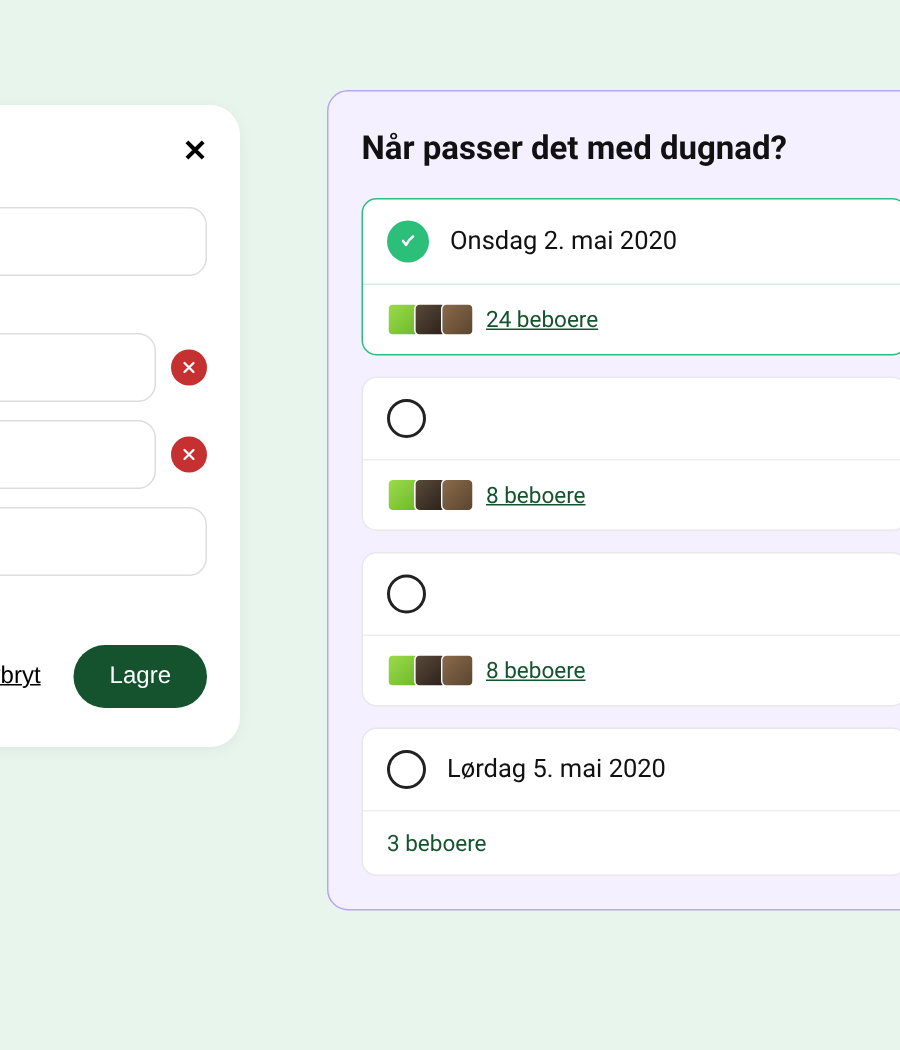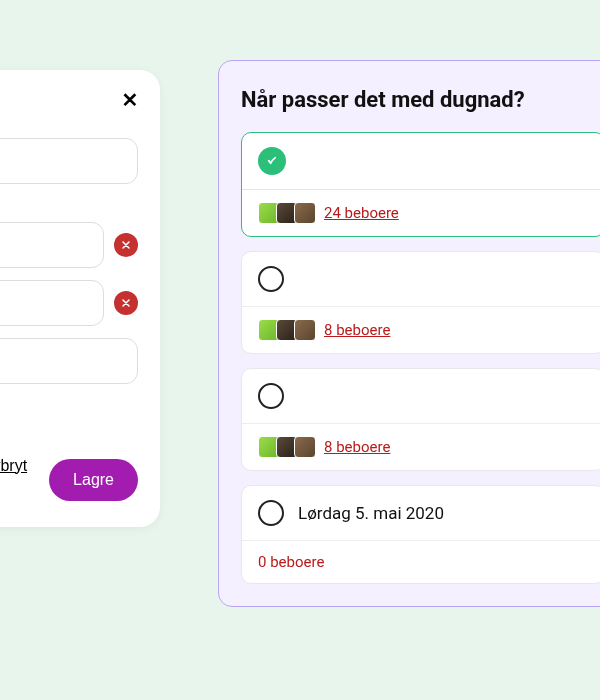--- a/index.html
+++ b/index.html
@@ -81,29 +81,28 @@
   }
   .btn-cancel {
     background: none;
     border: none;
     font-size: 16px;
     text-decoration: underline;
     cursor: pointer;
     color: #000;
   }
   .btn-save {
-    background: #a21caf;
+    background: #14532d;
     color: #fff;
     border: none;
     border-radius: 999px;
     padding: 12px 24px;
     font-size: 16px;
     font-weight: 500;
     cursor: pointer;
-    margin-top: 29px;
   }
 
   
   .poll-panel {
     position: absolute;
     left: 218px;
     top: 60px;
     width: 410px;
     background: #f4f0ff;
     border: 1.5px solid #b8a5f5;
@@ -175,21 +174,21 @@
     height: 22px;
     border-radius: 4px;
     margin-right: -4px;
     border: 1.5px solid #fff;
   }
   .avatar:nth-child(1){ background: linear-gradient(135deg,#9cdb4a,#6cb82a); }
   .avatar:nth-child(2){ background: linear-gradient(135deg,#5a4a3a,#2a2018); }
   .avatar:nth-child(3){ background: linear-gradient(135deg,#8a6a4a,#5a4530); }
   .respondent-count {
     font-size: 15px;
-    color: #b91c1c;
+    color: #14532d;
     text-decoration: underline;
     cursor: pointer;
   }
   .respondents-row.empty .respondent-count {
     text-decoration: none;
     cursor: default;
   }
 </style>
 </head>
 <body>
@@ -236,20 +235,21 @@
 
   <div class="poll-options">
 
     <div class="option-card selected">
       <div class="option-row">
         <div class="radio-selected">
           <svg viewBox="0 0 24 24">
               <path d="M7 11.5c1.2 1.4 2.2 2.6 3 4 1.6-3.4 3.8-6.2 7-8.5" fill="none" stroke="#fff" stroke-width="2.6" stroke-linecap="round" stroke-linejoin="round"></path>
             </svg>
         </div>
+        <div class="option-label">Onsdag 2. mai 2020</div>
       </div>
       <div class="respondents-row">
         <div class="avatars">
           <div class="avatar"></div>
           <div class="avatar"></div>
           <div class="avatar"></div>
         </div>
         <span class="respondent-count">24 beboere</span>
       </div>
     </div>
@@ -281,18 +281,18 @@
         <span class="respondent-count">8 beboere</span>
       </div>
     </div>
 
     <div class="option-card">
       <div class="option-row">
         <div class="radio"></div>
         <div class="option-label">Lørdag 5. mai 2020</div>
       </div>
       <div class="respondents-row empty">
-        <span class="respondent-count">0 beboere</span>
+        <span class="respondent-count">3 beboere</span>
       </div>
     </div>
 
   </div>
 </div>
 
 </body></html>

